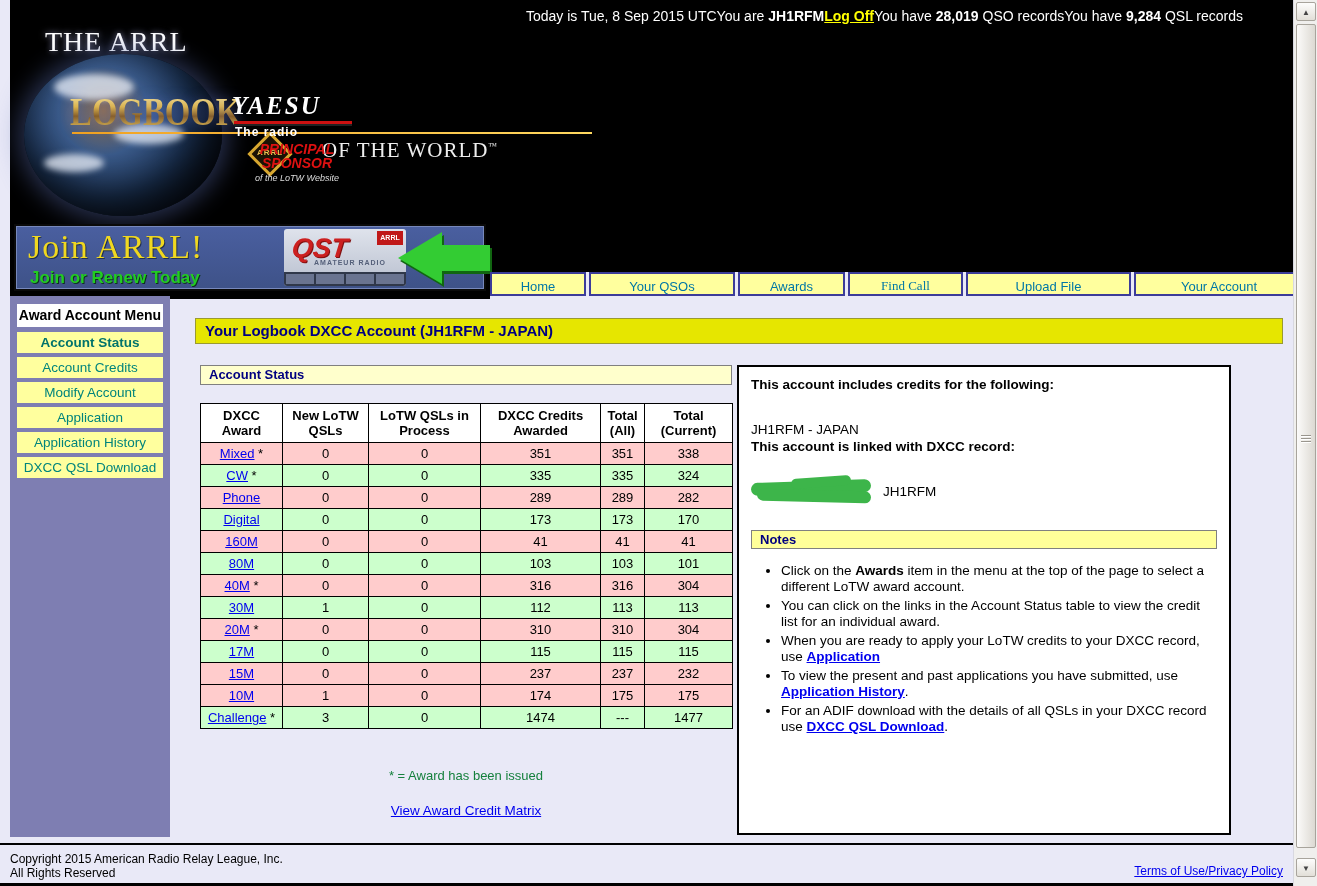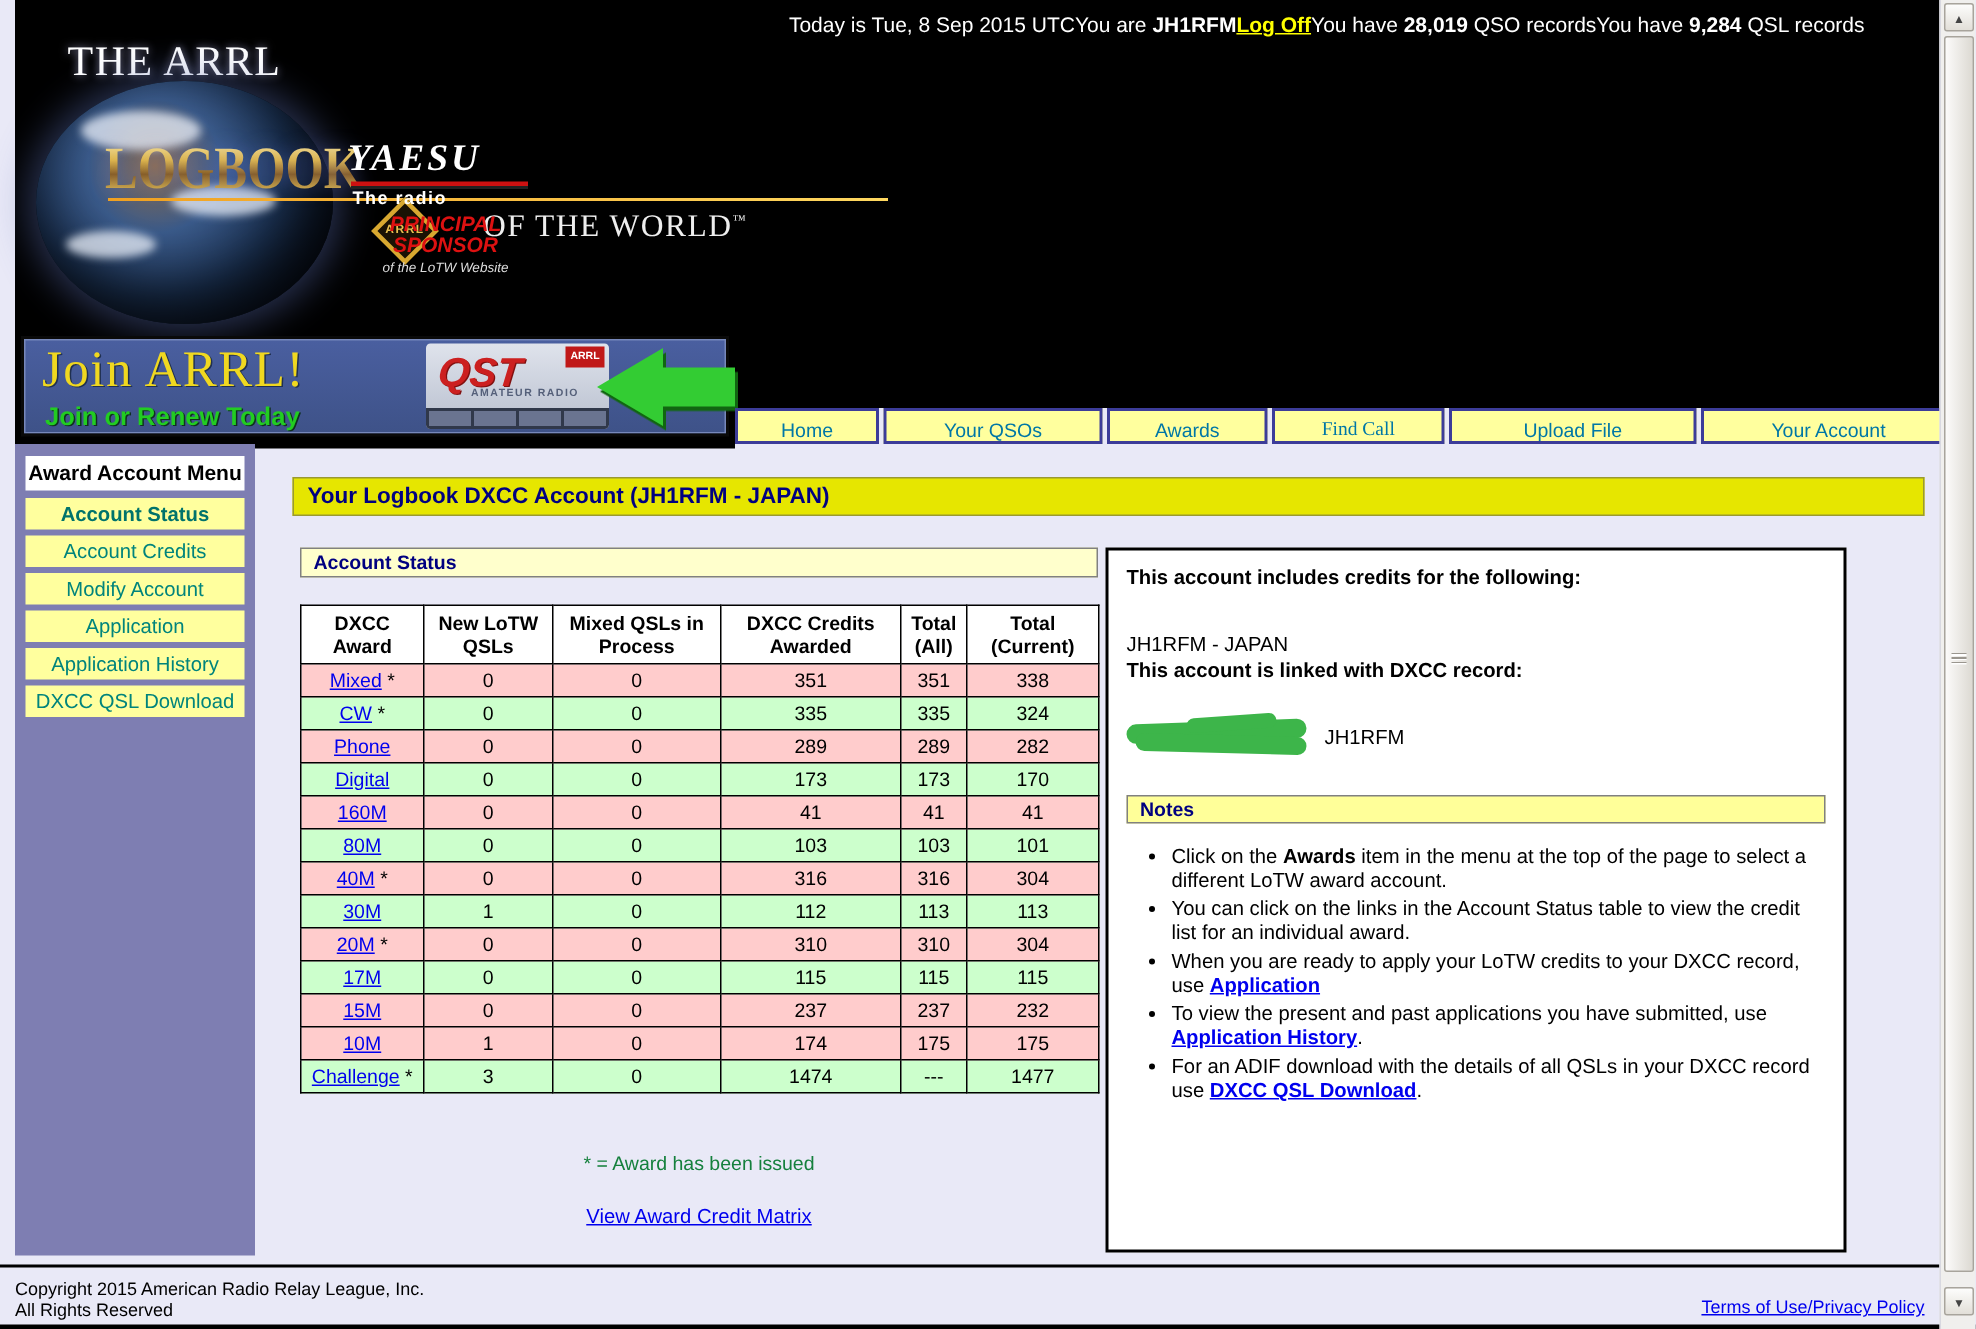--- a/index.html
+++ b/index.html
@@ -192,21 +192,21 @@
 </div>
 
 <div class="page-title">Your Logbook DXCC Account (JH1RFM - JAPAN)</div>
 <div class="section-bar">Account Status</div>
 
 <table class="acct-table">
   <thead>
       <tr>
         <th style="width: 82px;">DXCC Award</th>
         <th style="width: 86px;">New LoTW QSLs</th>
-        <th style="width: 112px;">Mixed QSLs in Process</th>
+        <th style="width: 112px;">LoTW QSLs in Process</th>
         <th style="width: 120px;">DXCC Credits Awarded</th>
         <th style="width: 44px;">Total (All)</th>
         <th style="width: 88px;">Total (Current)</th>
       </tr>
     </thead>
   <tbody>
       <tr class="row-pink">
         <td><a>Mixed</a><span class="issued-star"> *</span></td>
         <td>0</td>
         <td>0</td>

